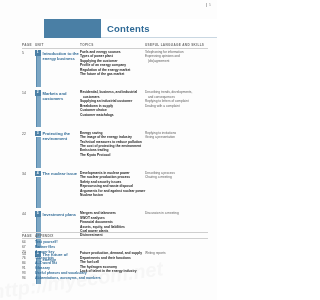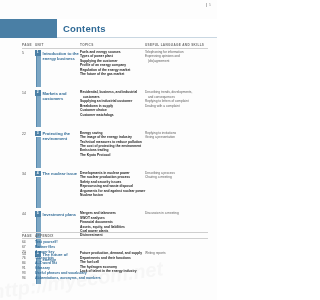--- a/index.html
+++ b/index.html
@@ -16,21 +16,21 @@
   .folio{
     position:absolute;top:3px;right:6px;
     display:flex;align-items:center;gap:2px;
     font-size:3.2px;color:#8a8a8a;letter-spacing:.3px;
   }
   .folio .bar{width:1px;height:4px;background:#b9b9b9;display:block;}
 
   
   .title-band{
     position:absolute;left:0;top:19px;width:217px;height:19px;
-    display:flex;align-items:stretch;
+    display:flex;align-items:stretch;padding-left:44px;
   }
   .title-band .block{
     width:57px;background:#4a7fa5;
     box-shadow:inset 0 0 0 0 #000;
   }
   .title-band .rule{
     flex:1;background:#ffffff;
     display:flex;align-items:center;
     border-bottom:0.8px solid #c9d7e2;
   }

